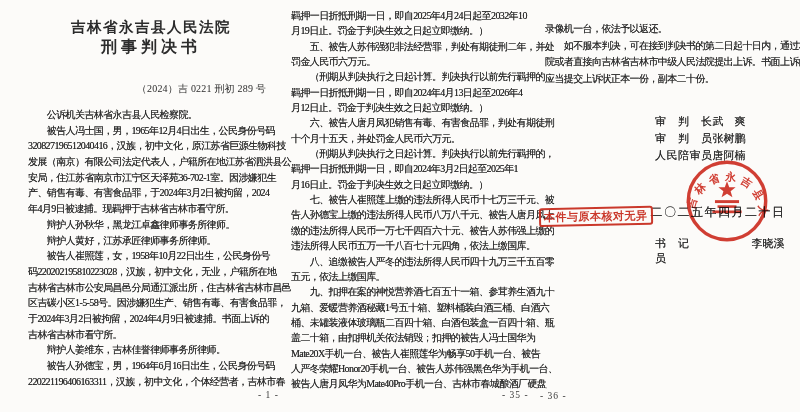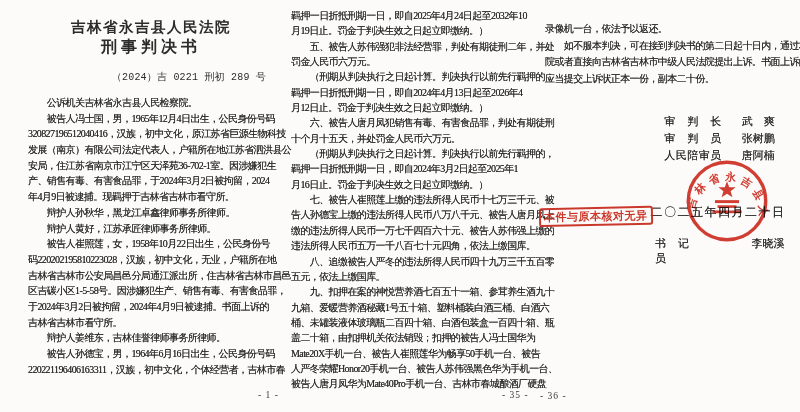--- a/index.html
+++ b/index.html
@@ -9,35 +9,35 @@
     font-family:"Liberation Serif","DejaVu Serif",serif;
     color:#2b2b2b;
   }
   .page{position:absolute;}
   #page1{left:28px;top:12px;width:246px;}
   #page35{left:291px;top:6px;width:249px;}
   #page36{left:545px;top:7px;width:250px;}
 
   .court-name{font-size:14.5px;font-weight:bold;text-align:center;letter-spacing:1.5px;margin:6px 0 0 0;}
   .doc-title{font-size:16px;font-weight:bold;text-align:center;letter-spacing:4px;margin:0 0 0 0;}
-  .case-no{font-size:10px;text-align:right;padding-right:8px;margin-top:12px;letter-spacing:.2px;font-family:Liberation Mono, monospace;}
+  .case-no{font-size:10px;text-align:right;padding-right:8px;margin-top:24px;letter-spacing:.2px;}
 
   .lines{margin-top:11px;}
   .line{
     white-space:nowrap;font-size:10px;letter-spacing:-.6px;
     height:15.7px;line-height:15.7px;
     text-shadow:0 0 .4px #4a4a4a;
   }
   #page35 .line{height:15.35px;line-height:15.35px;}
   #page36 .line{height:16.5px;line-height:16.5px;}
   #page35 .lines{margin-top:2px;}
   #page36 .lines{margin-top:14px;}
 
   .sig-block{position:absolute;left:110px;top:106px;width:132px;}
-  .sig-row{display:flex;justify-content:center;font-size:11px;height:17px;line-height:17px;text-shadow:0 0 .4px #4a4a4a;gap:20px;}
+  .sig-row{display:flex;justify-content:flex-start;font-size:11px;height:17px;line-height:17px;text-shadow:0 0 .4px #4a4a4a;}
   .sig-role{letter-spacing:.5px;}
   .sig-name{width:36px;}
 
   .date-line{position:absolute;left:100px;top:197px;width:146px;text-align:center;font-size:12px;letter-spacing:1.5px;text-shadow:0 0 .4px #4a4a4a;}
   .clerk-row{position:absolute;left:110px;top:229px;width:132px;display:flex;justify-content:space-between;font-size:11px;text-shadow:0 0 .4px #4a4a4a;gap:40px;}
 
   .page-no{position:absolute;font-size:9.5px;letter-spacing:1px;color:#3a3a3a;}
   #pn1{left:258px;top:390px;}
   #pn35{left:502px;top:390px;}
   #pn36{left:540px;top:391px;}

